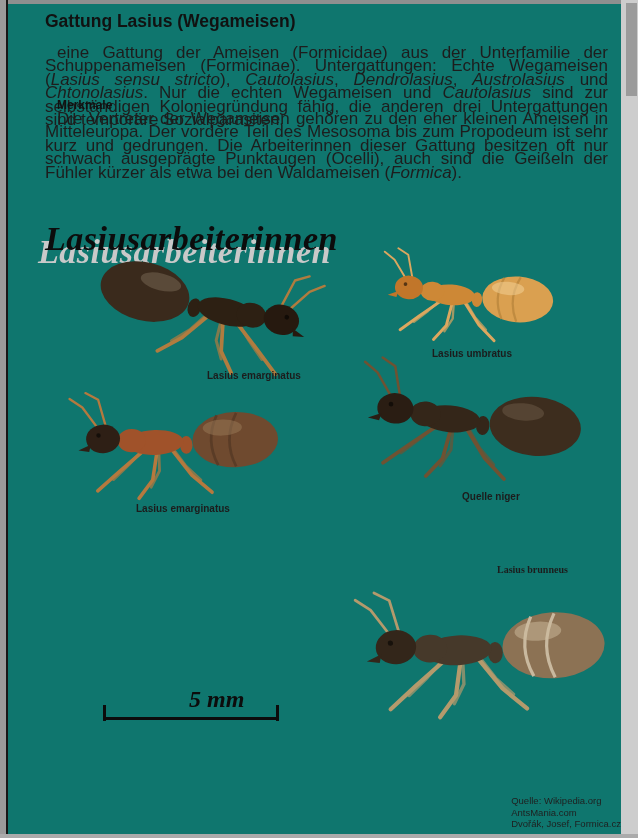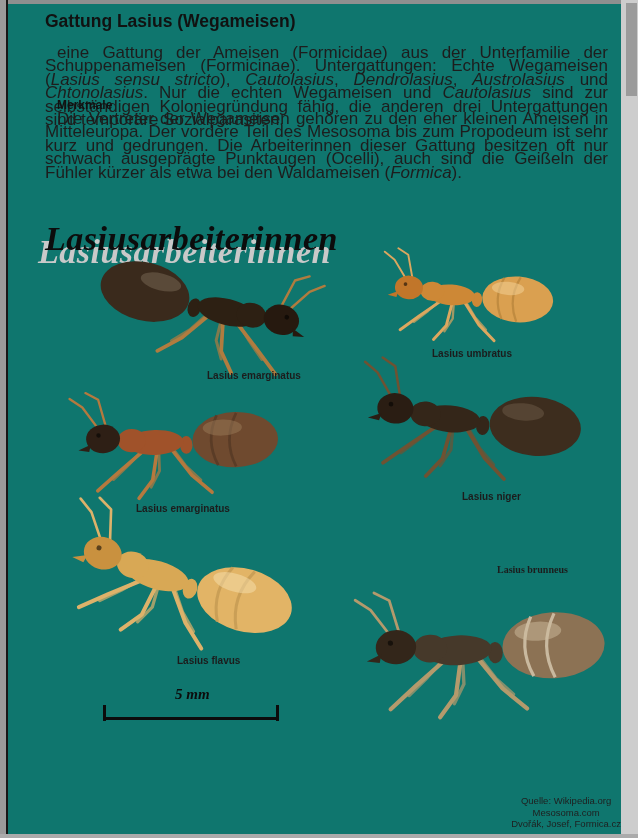--- a/index.html
+++ b/index.html
@@ -34,27 +34,27 @@
   .leg.far{opacity:.7;stroke-width:3.2;}
   .feeler{fill:none;stroke:var(--legs,#a5763c);stroke-width:2.6;stroke-linecap:round;stroke-linejoin:round;}
   .p-head,.p-mand{fill:var(--head,#333);}
   .p-thorax,.p-pronotum,.p-petiole{fill:var(--thorax,#444);}
   .p-gaster{fill:var(--gaster,#555);}
   .p-shine{fill:var(--shine,#888);opacity:.5;}
   .p-band{fill:none;stroke:var(--band,transparent);stroke-width:3;opacity:.8;}
   .p-eye{fill:rgba(0,0,0,.55);}
   
   .scalebar{position:absolute;left:103px;top:690px;width:176px;height:34px;}
-  .scale-label{position:absolute;left:72px;top:-4px;font-family:"Liberation Serif", serif;
-               font-style:italic;font-weight:bold;font-size:15px;color:#0c0c0c;white-space:nowrap;}
+  .scale-label{position:absolute;left:86px;top:-4px;font-family:"Liberation Serif", serif;
+               font-style:italic;font-weight:bold;font-size:24px;color:#0c0c0c;white-space:nowrap;}
   .scale-line{position:absolute;left:0;right:0;top:27px;height:3px;background:#0c0c0c;}
   .scale-tick{position:absolute;top:15px;width:3px;height:16px;background:#0c0c0c;}
   .scale-tick.left{left:0;} .scale-tick.right{right:0;}
   
-  .credits{position:absolute;right:17px;top:795px;text-align:center;font-size:9.5px;line-height:11.5px;color:#1f1f1f;}
+  .credits{position:absolute;right:17px;top:795px;text-align:left;font-size:9.5px;line-height:11.5px;color:#1f1f1f;}
 </style>
 </head>
 <body>
 
 <svg width="0" height="0" style="position:absolute" aria-hidden="true">
   <defs>
     <g id="ant-side">
       <path class="leg far" d="M88,62 66,84 48,100"></path>
       <path class="leg far" d="M100,64 100,92 90,110"></path>
       <path class="leg far" d="M112,62 130,88 146,104"></path>
@@ -117,42 +117,36 @@
     <svg viewBox="0 0 250 130" preserveAspectRatio="xMidYMid meet" style="transform: rotate(4deg); --head: #c1762a; --thorax: #cd8836; --gaster: #daa050; --legs: #dca75f; --shine: #f4d49a; --band: #b9863c;">
       <use href="#ant-side"></use>
     </svg>
     <figcaption class="cap" style="left:82px;top:96px;">Lasius umbratus</figcaption>
   </figure>
 
   <figure class="ant-fig" style="left:358px;top:362px;width:238px;height:128px;">
     <svg viewBox="0 0 250 130" preserveAspectRatio="xMidYMid meet" style="transform: rotate(5deg); --head: #2a1d13; --thorax: #342619; --gaster: #3d2d1e; --legs: #6f5232; --shine: #6e5c48;">
       <use href="#ant-side"></use>
     </svg>
-    <figcaption class="cap" style="left:104px;top:129px;">Lasius niger</figcaption>
+    <figcaption class="cap" style="left:104px;top:129px;">Quelle niger</figcaption>
   </figure>
 
-  <figure class="ant-fig" style="left:58px;top:522px;width:252px;height:132px;">
-    <svg viewBox="0 0 250 130" preserveAspectRatio="xMidYMid meet" style="transform: rotate(16deg); --head: #c9913f; --thorax: #d8a855; --gaster: #e2b466; --legs: #ddb26a; --shine: #f6e0ae; --band: #c49a52;">
-      <use href="#ant-side"></use>
-    </svg>
-    <figcaption class="cap" style="left:119px;top:133px;">Lasius flavus</figcaption>
-  </figure>
 
   <figure class="ant-fig" style="left:356px;top:556px;width:266px;height:168px;">
     <svg viewBox="0 0 250 130" preserveAspectRatio="xMidYMid meet" style="top: 28px; height: 140px; transform: rotate(-3deg); --head: #33261a; --thorax: #46392a; --gaster: #8c7254; --legs: #b49a6c; --shine: #cdbb9d; --band: #d8cab2;">
       <use href="#ant-side"></use>
     </svg>
     <figcaption class="cap" style="left:141px;top:8px;font-family:Liberation Serif, serif;">Lasius brunneus</figcaption>
   </figure>
 
   <div class="scalebar">
     <span class="scale-label">5 mm</span>
     <div class="scale-tick left"></div>
     <div class="scale-line"></div>
     <div class="scale-tick right"></div>
   </div>
 
   <div class="credits">
     <div>Quelle: Wikipedia.org</div>
-    <div>Mesosoma.com</div>
+    <div>AntsMania.com</div>
     <div>Dvořák, Josef, Formica.cz</div>
   </div>
 </div>
 
 </body></html>

